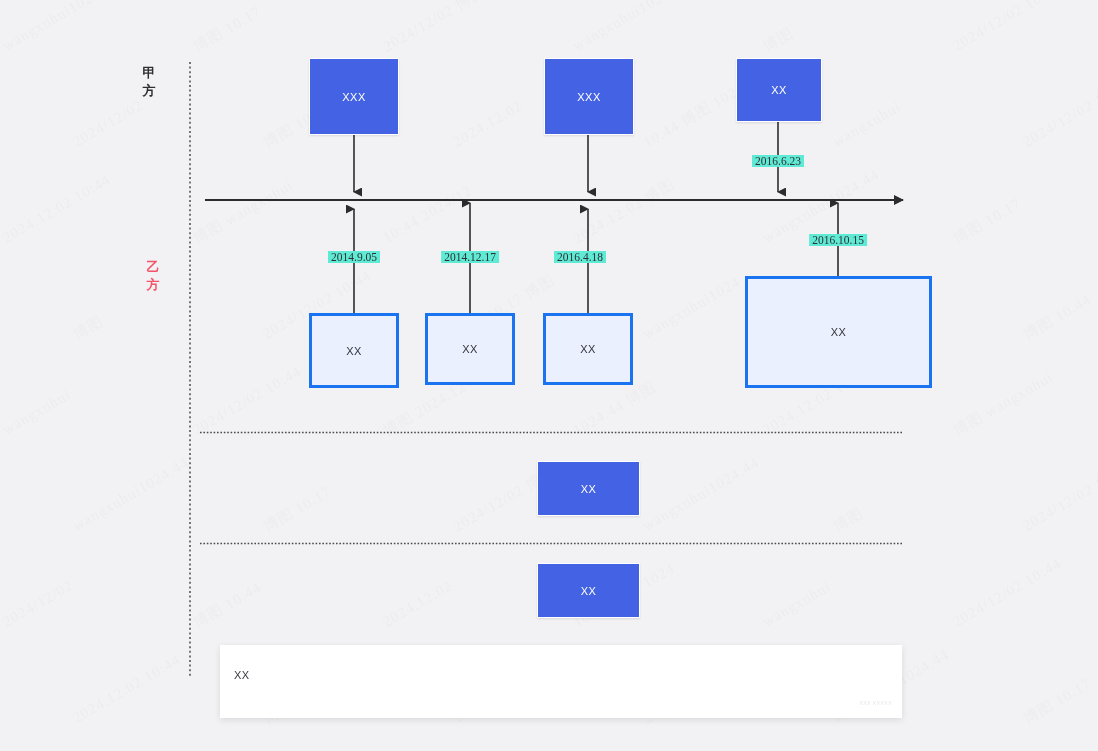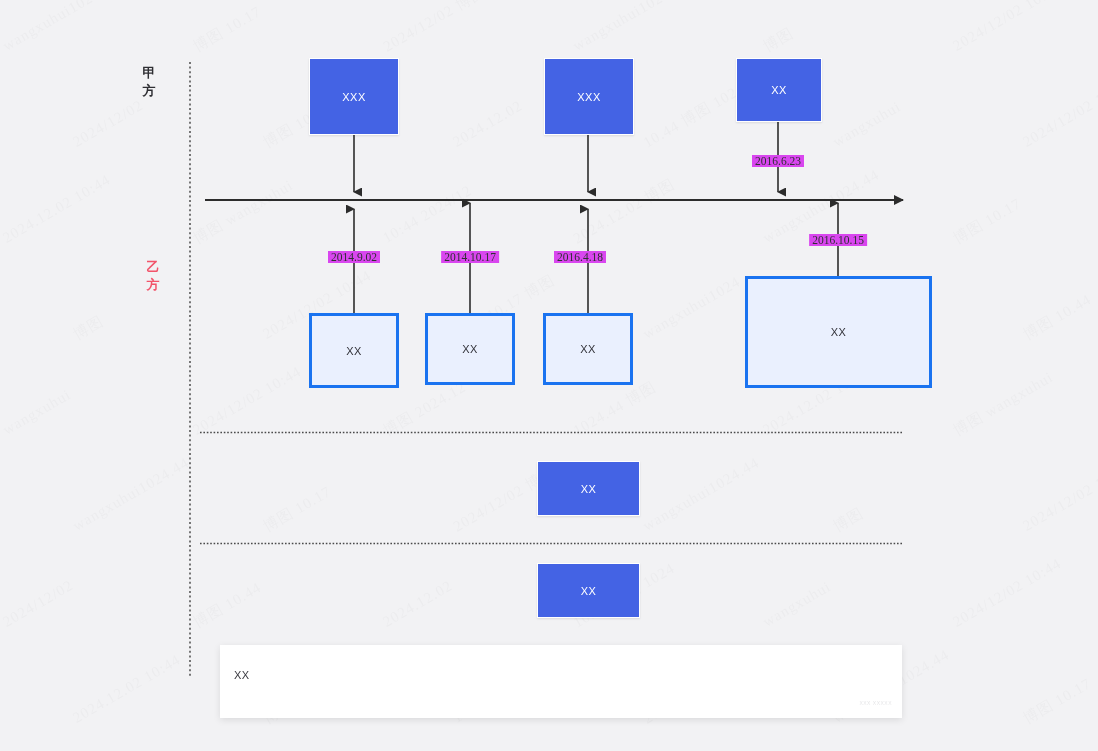--- a/index.html
+++ b/index.html
@@ -86,21 +86,21 @@
     z-index: 3;
     pointer-events: none;
   }
 
   
   .date-label {
     position: absolute;
     font-size: 11.5px;
     color: #2f2f33;
     font-family: "Liberation Serif", "DejaVu Serif", serif;
-    background: #d946ef;
+    background: #5eead4;
     padding: 0 3px;
     white-space: nowrap;
     transform: translateX(-50%);
     z-index: 6;
   }
 
   
   .bottom-panel {
     position: absolute;
     background: #ffffff;
@@ -247,22 +247,22 @@
     <span>XX</span>
   </div>
 
   <div class="node node-solid" style="left:537px; top:461px; width:103px; height:55px;">
     <span>XX</span>
   </div>
   <div class="node node-solid" style="left:537px; top:563px; width:103px; height:55px;">
     <span>XX</span>
   </div>
 
-  <div class="date-label" style="left:354px; top:251px;">2014.9.02</div>
-  <div class="date-label" style="left:470px; top:251px;">2014.10.17</div>
+  <div class="date-label" style="left:354px; top:251px;">2014.9.05</div>
+  <div class="date-label" style="left:470px; top:251px;">2014.12.17</div>
   <div class="date-label" style="left:580px; top:251px;">2016.4.18</div>
   <div class="date-label" style="left:778px; top:155px;">2016.6.23</div>
   <div class="date-label" style="left:838px; top:234px;">2016.10.15</div>
 
   <div class="bottom-panel" style="left:220px; top:645px; width:682px; height:73px;">
     <div class="bottom-panel-text">XX</div>
     <div class="panel-mark">XXX XXXXX</div>
   </div>
 
 </div>

